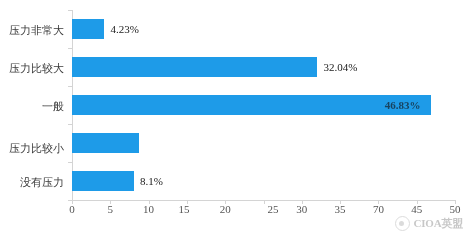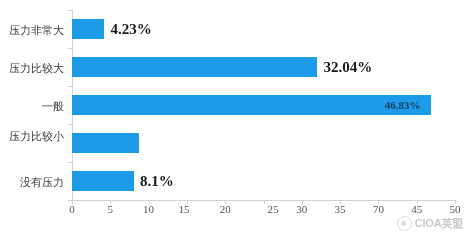--- a/index.html
+++ b/index.html
@@ -84,22 +84,22 @@
   .bar {
     position: absolute;
     height: 20px;
     background: #1e9be8;
   }
   .bar-value-out {
     position: absolute;
     height: 20px;
     line-height: 20px;
     font-family: "Liberation Serif", "DejaVu Serif", serif;
-    font-size: 15px;
-    font-weight: bold;
+    font-size: 11px;
+    font-weight: normal;
     color: #1a1a1a;
     white-space: nowrap;
   }
   .bar-value-in {
     position: absolute;
     height: 32px;
     line-height: 20px;
     font-family: "Liberation Serif", "DejaVu Serif", serif;
     font-size: 11px;
     font-weight: bold;
@@ -146,38 +146,38 @@
   }
   .watermark-mark::before {
     content: "";
     position: absolute;
     left: 3px; top: 4px;
     width: 5px; height: 5px;
     border-radius: 50%;
     background: #8a8a8a;
   }
   .watermark-text {
-    font-family: Liberation Sans, sans-serif;
+    font-family: Liberation Serif, serif;
     font-size: 11px;
     font-weight: bold;
     color: #4a4a4a;
     letter-spacing: -0.2px;
     white-space: nowrap;
   }
 </style>
 </head>
 <body>
 
 <div id="chart-root">
 
   <div class="cat-labels">
     <div class="cat-label" style="top:14px;">压力非常大</div>
     <div class="cat-label" style="top:90px;">一般</div>
     <div class="cat-label" style="top:52px;">压力比较大</div>
-    <div class="cat-label" style="top:120px;font-family:Liberation Serif, serif;">压力比较小</div>
+    <div class="cat-label" style="top:132px;font-family:Liberation Serif, serif;">压力比较小</div>
     <div class="cat-label" style="top:166px;">没有压力</div>
   </div>
 
   <div class="plot">
     <div class="axis-y" style="background: rgb(212, 212, 212);"></div>
     <div class="axis-x" style="background: rgb(212, 212, 212);"></div>
 
     <div class="ytick" style="top: 0px; background: rgb(212, 212, 212);"></div>
     <div class="ytick" style="top: 38px; background: rgb(212, 212, 212);"></div>
     <div class="ytick" style="top: 76px; background: rgb(212, 212, 212);"></div>

